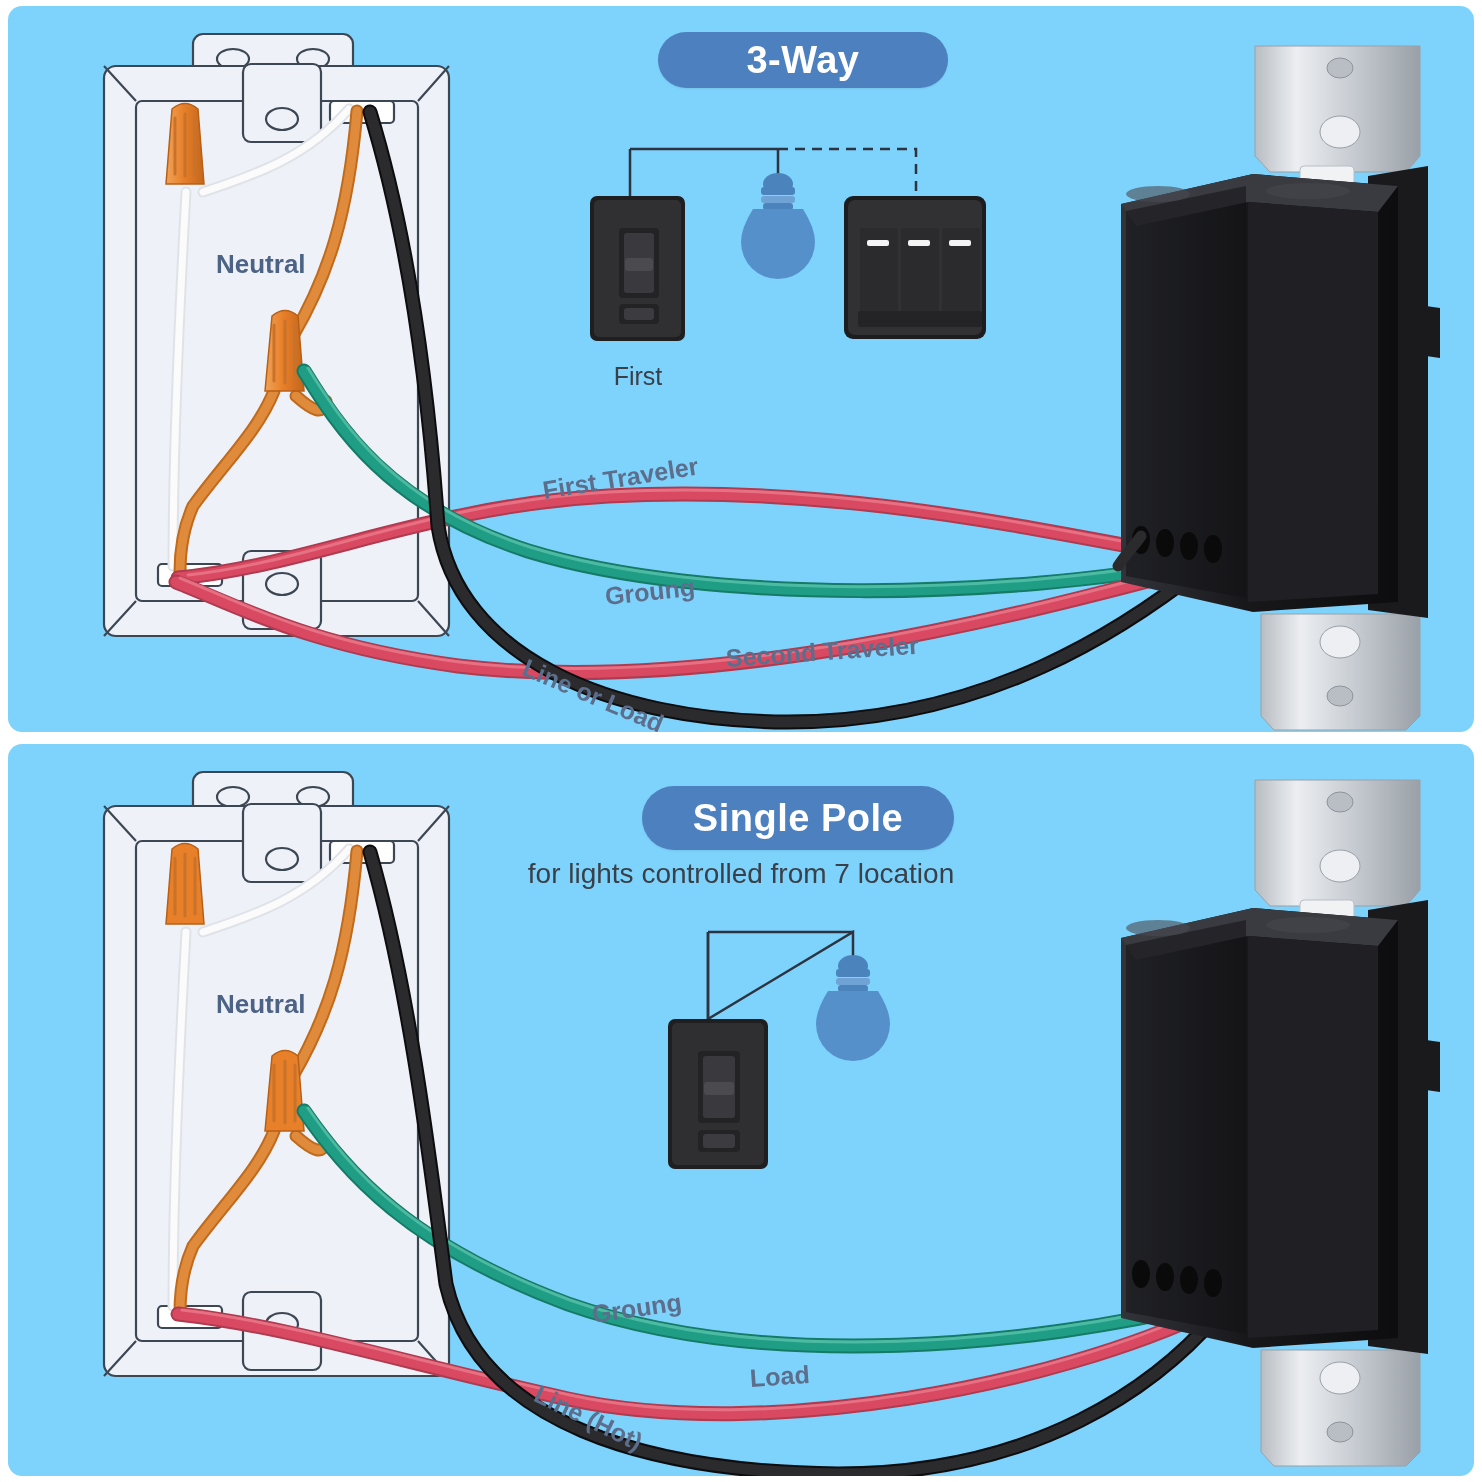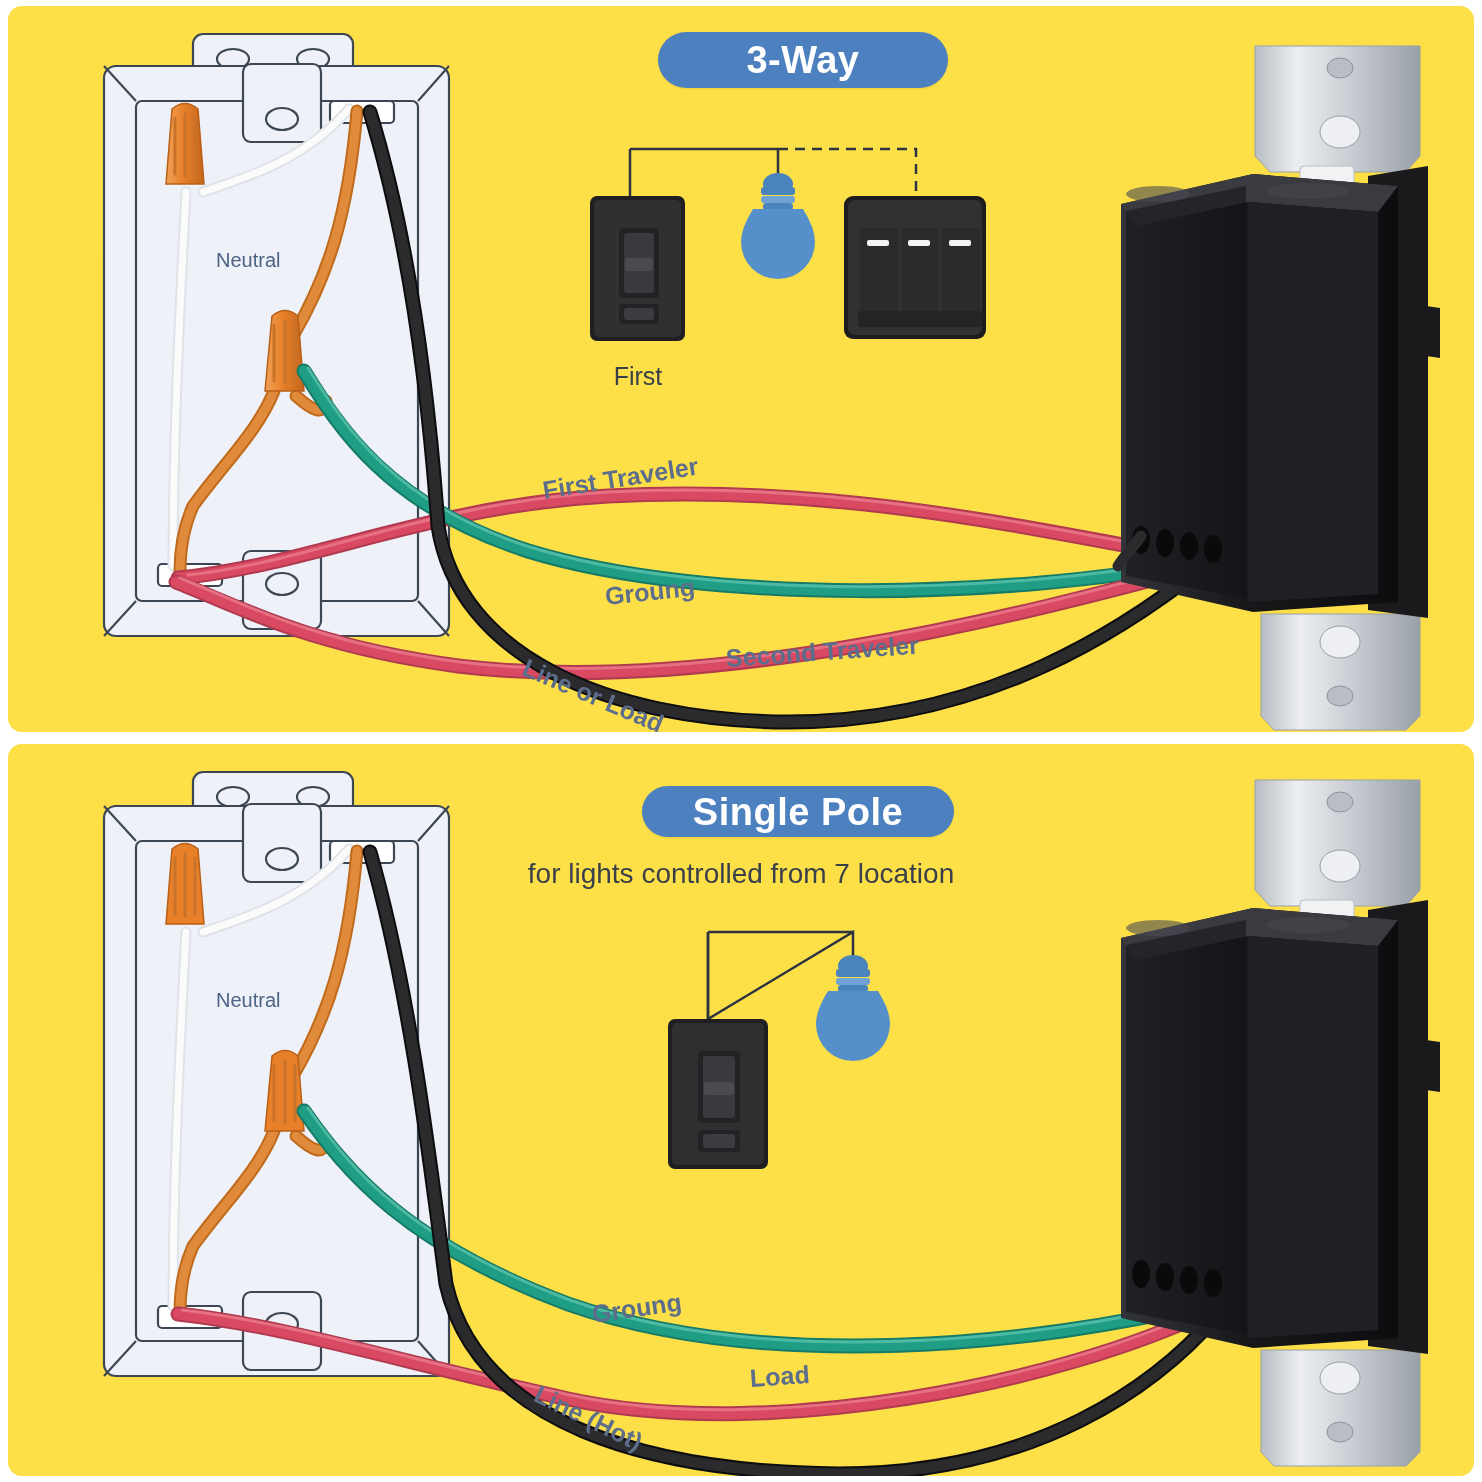--- a/index.html
+++ b/index.html
@@ -7,21 +7,21 @@
     width: 1482px; height: 1482px;
     background: #ffffff;
     font-family: "Liberation Sans", sans-serif;
     overflow: hidden;
   }
   .page { position: relative; width: 1482px; height: 1482px; background:#fff; }
 
   .panel {
     position: absolute;
     left: 8px; right: 8px;
-    background: #fde047;
+    background: #7dd3fc;
     border-radius: 14px;
     overflow: hidden;
   }
   #panel-3way   { top: 6px;  height: 726px; }
   #panel-single { top: 744px; height: 732px; }
 
   .panel-inner { position:absolute; inset:0; }
 
   
   .badge {
@@ -49,22 +49,22 @@
     position: absolute;
     color: #5d6e8c;
     font-weight: bold;
     font-size: 25px;
     white-space: nowrap;
     transform-origin: left center;
   }
   .neutral-label {
     position: absolute;
     color: #4d6385;
-    font-weight: normal;
-    font-size: 20px;
+    font-weight: bold;
+    font-size: 26px;
     white-space: nowrap;
   }
   .cap-label {
     position:absolute;
     color:#3a4049;
     font-size: 25px;
     text-align:center;
     line-height: 1.25;
     white-space: pre-line;
   }
@@ -248,21 +248,21 @@
       <div class="wire-label" style="left:597px; top:576px; transform:rotate(-6deg);">Groung</div>
       <div class="wire-label" style="left:718px; top:638px; transform:rotate(-4deg);">Second Traveler</div>
       <div class="wire-label" style="left:516px; top:646px; transform:rotate(23deg);">Line or Load</div>
 
     </div>
   </section>
 
   <section class="panel" id="panel-single">
     <div class="panel-inner">
 
-      <div class="badge" style="left:634px; top:42px; width:312px; height:51px; font-size:38px;">Single Pole</div>
+      <div class="badge" style="left:634px; top:42px; width:312px; height:64px; font-size:38px;">Single Pole</div>
 
       <div class="subtitle" style="left:0; right:0; top:114px;">for lights controlled from 7 location</div>
 
       <svg class="svg-layer" viewBox="0 0 1466 732" preserveAspectRatio="none">
         <polyline points="700,188 700,275 845,188 845,212" fill="none" stroke="#2d3340" stroke-width="2.5"></polyline>
         <polyline points="700,188 845,188" fill="none" stroke="#2d3340" stroke-width="2.5"></polyline>
         <polyline points="700,188 700,275" fill="none" stroke="#2d3340" stroke-width="2.5"></polyline>
 
         <g>
           <ellipse cx="845" cy="222" rx="15" ry="11" fill="#4b83bd"></ellipse>

